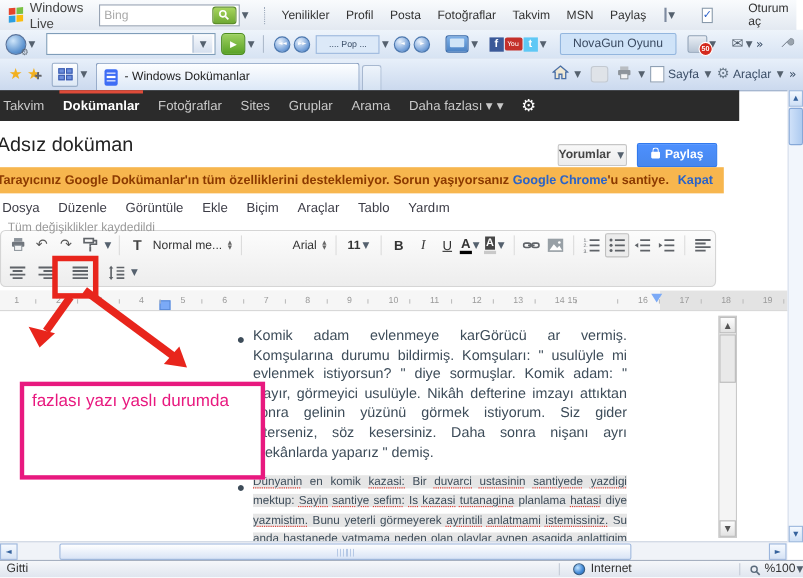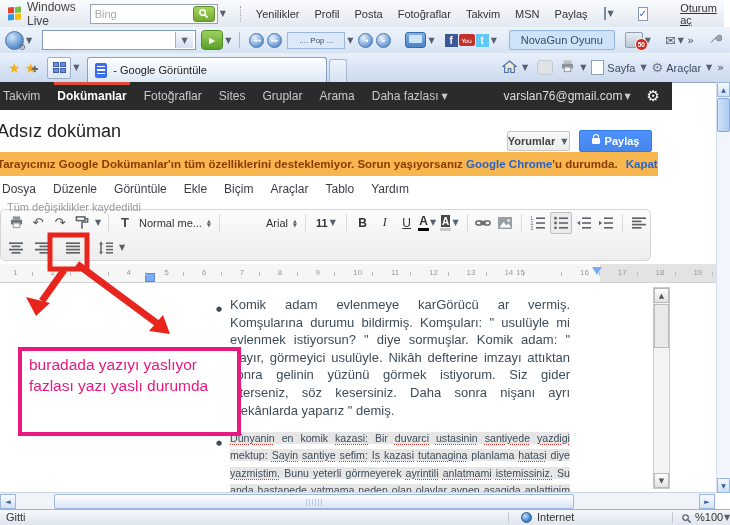--- a/index.html
+++ b/index.html
@@ -26,21 +26,21 @@
   .bingbox input::placeholder{color:#a9a9a9;}
   .bingbtn{width:20px;height:14px;margin-right:2px;border-radius:3px;
     background:linear-gradient(#a7d55d,#6fa933);border:1px solid #5c8d2a;
     display:flex;align-items:center;justify-content:center;}
   .dotsep{height:16px;border-left:1px dotted #9daabb;margin-left:12px;}
   .livelink{margin-left:15px;color:#333;}
   .wicon{width:15px;height:11px;background:#fff;border:1px solid #7d8aa0;margin-left:16px;position:relative;}
   .wicon::before{content:"";position:absolute;left:0;right:0;top:0;height:3px;background:#6f9bd8;}
   .cb{width:12px;height:12px;background:#fff;border:1px solid #8899aa;margin-left:22px;
       display:flex;align-items:center;justify-content:center;font-size:10px;color:#2c62c9;}
-  .signin{margin-left:32px;margin-right:10px;color:#333;text-decoration:underline;}
+  .signin{margin-left:32px;margin-right:10px;color:#333;}
 
   
   .navbar{position:absolute;left:0;top:27px;width:730px;height:26px;
     background:linear-gradient(#eef4fb,#d7e3f3);border-bottom:1px solid #b4c2d6;
     display:flex;align-items:center;}
   .globegear{width:17px;height:17px;margin-left:5px;border-radius:50%;
     background:radial-gradient(circle at 35% 30%,#cfe6fa,#5d93cf 65%,#3c6ea8);border:1px solid #58729a;position:relative;}
   .globegear::after{content:"⚙";font-family:"DejaVu Sans",sans-serif;font-size:8px;color:#5a6570;
     position:absolute;right:-3px;bottom:-3px;}
   .combo{margin-left:8px;width:152px;height:18px;background:#fff;border:1px solid #7f9db9;
@@ -304,21 +304,21 @@
           <i></i>
         </span>
       </span>
     <span class="dd">▼</span>
     <span class="tab">
       <span class="docicon">
           <i></i>
           <i></i>
           <i></i>
         </span>
-      <span>- Google Görüntüle</span>
+      <span>- Windows Dokümanlar</span>
     </span>
     <span class="tabstub"></span>
     <span class="tb-right">
       <span>
         <svg width="15" height="14" viewBox="0 0 15 14">
             <path d="M7.5 1 L14 6.5 H12.3 V12.5 H8.8 V8.5 H6.2 V12.5 H2.7 V6.5 H1 Z" fill="#efe8d4" stroke="#4a6fa5" stroke-width="1.2"></path>
           </svg>
       </span>
       <span class="dd">▼</span>
       <span class="rss"></span>
@@ -342,40 +342,39 @@
 
   <div class="gbar">
     <span class="item" style="margin-left:2px;">Takvim</span>
     <span class="item active">Dokümanlar</span>
     <span class="item">Fotoğraflar</span>
     <span class="item">Sites</span>
     <span class="item">Gruplar</span>
     <span class="item">Arama</span>
     <span class="item">Daha fazlası</span>
     <span class="dd" style="color:#c9c9c9;">▼</span>
-    <span class="acct">varslan76@gmail.com</span>
     <span class="dd" style="color:#c9c9c9;">▼</span>
     <span class="gear g">⚙</span>
   </div>
 
   <div class="docheader">
     <span class="doctitle">Adsız doküman</span>
     <span class="btn-comments">
       <span>Yorumlar</span>
       <span class="dd">▼</span>
     </span>
     <span class="btn-share">
       <span class="lock"></span>
       <span>Paylaş</span>
     </span>
   </div>
 
   <div class="banner">
     <span class="msg">Tarayıcınız Google Dokümanlar'ın tüm özelliklerini desteklemiyor. Sorun yaşıyorsanız</span>&nbsp;
-    <a>Google Chrome</a><span>'u durumda.</span>
+    <a>Google Chrome</a><span>'u santiye.</span>
     <a class="close">Kapat</a>
   </div>
 
   <div class="menubar">
     <span class="mi">Dosya</span>
     <span class="mi">Düzenle</span>
     <span class="mi">Görüntüle</span>
     <span class="mi">Ekle</span>
     <span class="mi">Biçim</span>
     <span class="mi">Araçlar</span>
@@ -644,21 +643,20 @@
       <svg width="11" height="11" viewBox="0 0 12 12">
           <circle cx="5" cy="5" r="3" fill="none" stroke="#5a6a7a" stroke-width="1.4"></circle>
           <line x1="7.5" y1="7.5" x2="10.5" y2="10.5" stroke="#5a6a7a" stroke-width="1.6"></line>
         </svg>
     </span>
     <span class="sbzoom">%100</span>
     <span class="sbdd dd">▼</span>
   </div>
 
   <div class="pinknote">
-    <div>buradada yazıyı yaslıyor</div>
     <div>fazlası yazı yaslı durumda</div>
   </div>
 
   <svg class="overlay" width="730" height="525" viewBox="0 0 730 525">
     <rect x="50" y="235" width="37" height="34" fill="none" stroke="#e8251c" stroke-width="5"></rect>
     <line x1="64" y1="270" x2="42" y2="301" stroke="#e8251c" stroke-width="7"></line>
     <polygon points="36,316 26,297 50,303" fill="#e8251c"></polygon>
     <line x1="77" y1="264" x2="158" y2="324" stroke="#e8251c" stroke-width="7"></line>
     <polygon points="170,334 149,331 163,315" fill="#e8251c"></polygon>
   </svg>

